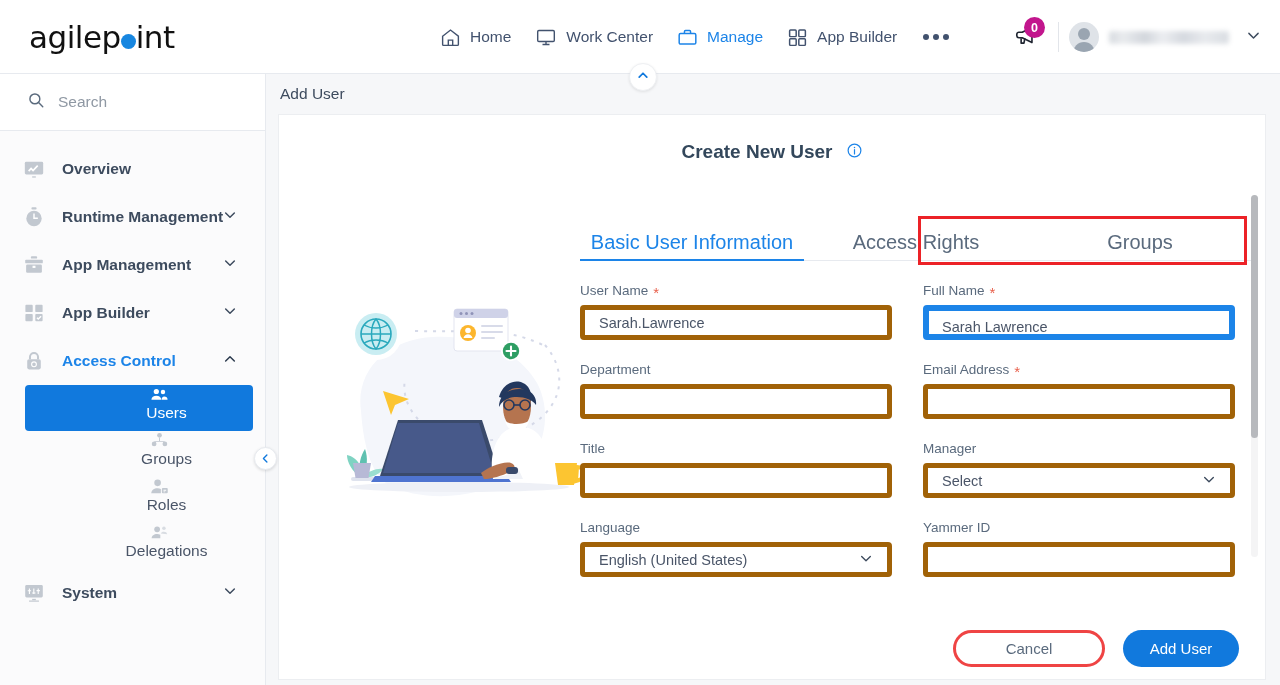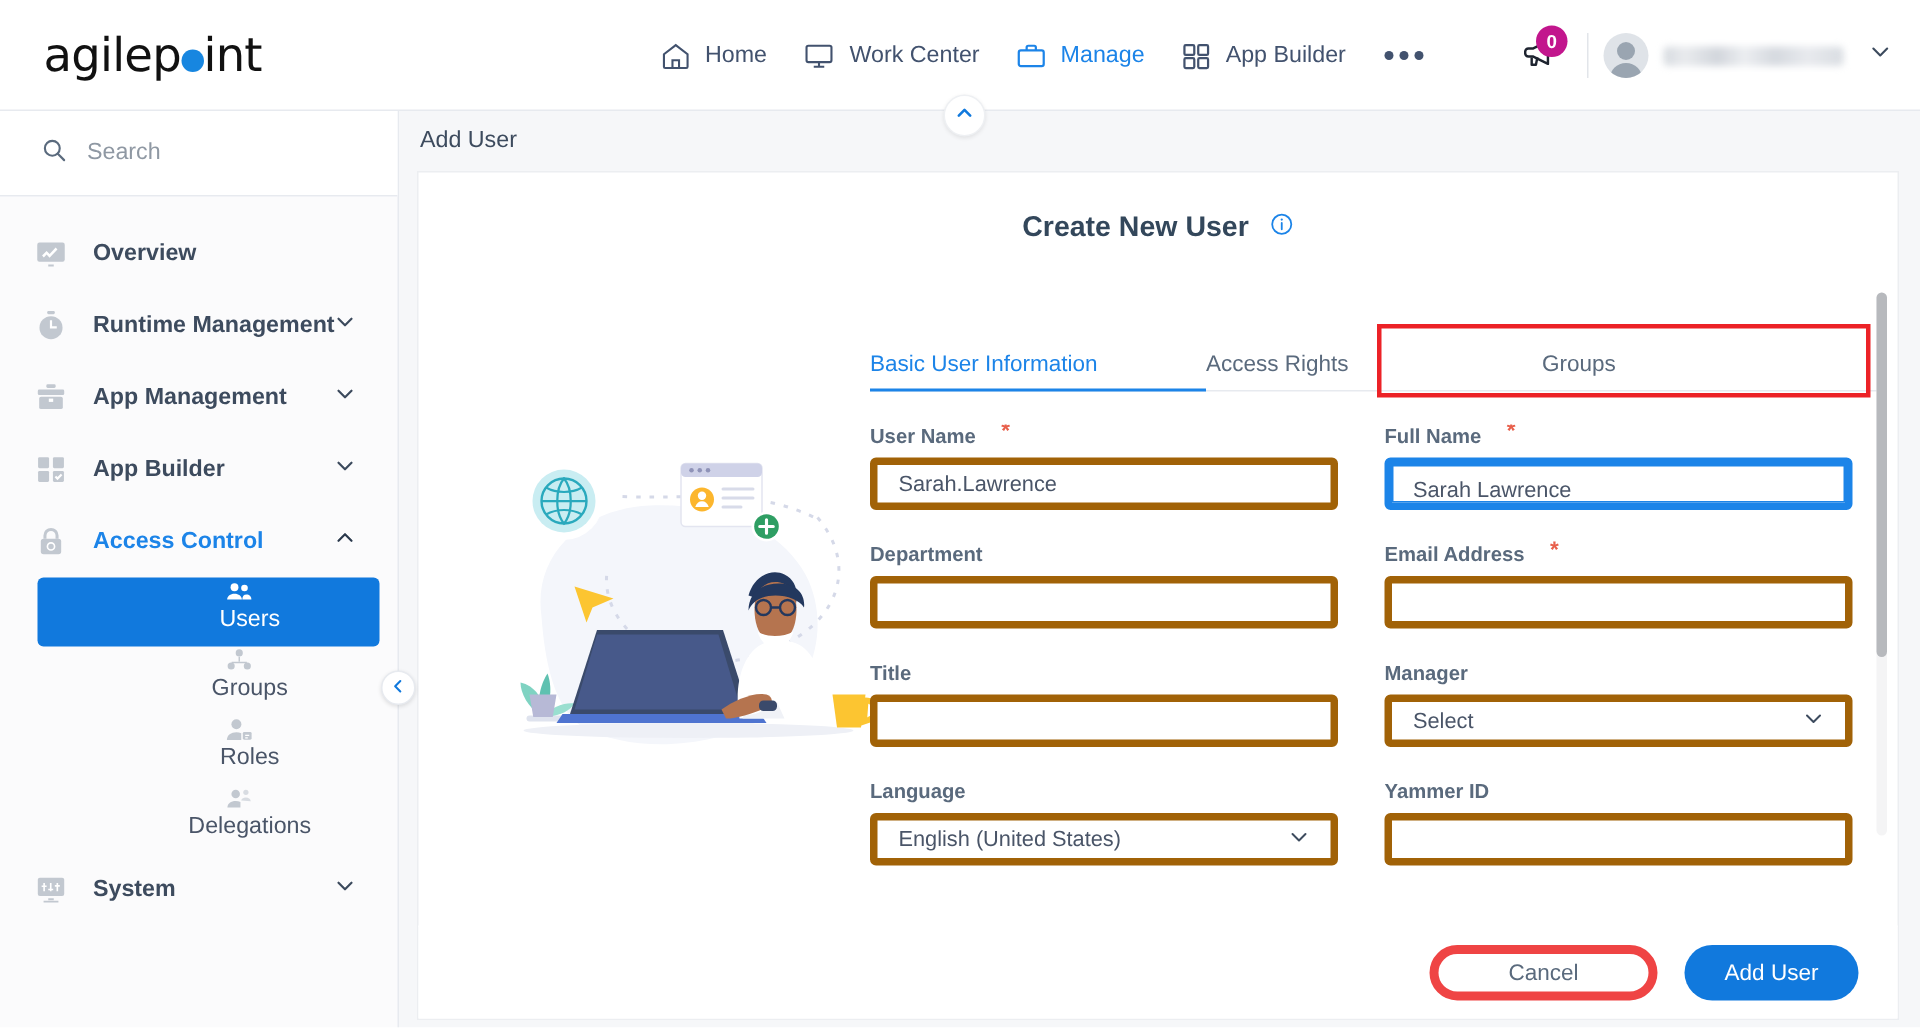--- a/index.html
+++ b/index.html
@@ -107,39 +107,39 @@
     position:absolute; left:0; top:26px; width:100%;
     display:flex; align-items:center; justify-content:center; gap:13px;
   }
   .card-title .tx { font-size:19px; color:#33475b; font-weight:bold; }
 
   .tabs {
     position:absolute; left:301px; top:110px; width:672px; height:36px;
     display:flex; border-bottom:1px solid #e7eaef;
   }
   .tab {
-    flex:1; display:flex; align-items:center; justify-content:flex-start;
-    font-size:15px; color:#5a6a7d; cursor:pointer; position:relative;
+    flex:1; display:flex; align-items:center; justify-content:center;
+    font-size:20px; color:#5a6a7d; cursor:pointer; position:relative;
   }
   .tab.active { color:#1c84e8; }
   .tab.active::after {
     content:""; position:absolute; left:0; right:0; bottom:-1px; height:2.5px; background:#1c84e8;
   }
 
   
   .illus { position:absolute; left:44px; top:176px; width:272px; height:250px; }
 
   
   .form {
     position:absolute; left:301px; top:168px; width:672px; height:343px;
     overflow:hidden;
   }
   .formrow { display:flex; gap:31px; margin-bottom:22px; }
   .field { width:312px; }
-  .flabel { font-size:13.5px; color:#5a6a7d; margin-bottom:7px; display:flex; align-items:flex-start; gap:17px;font-weight:bold;}
+  .flabel { font-size:13.5px; color:#5a6a7d; margin-bottom:7px; display:flex; align-items:flex-end; gap:5px;}
   .req { color:#e8604c; font-size:15px; line-height:10px; }
   .fctl {
     height:35px; border:5px solid #a16207; border-radius:4px; background:#fff;
     display:flex; align-items:center; padding:0 14px; font-size:14.5px; color:#4a5568;
     cursor:text; position:relative;
   }
   .fctl.select { cursor:pointer; }
   .fctl .chev { position:absolute; right:13px; top:50%; transform:translateY(-50%); }
   .fctl.focused { border-color:#1c84e8; box-shadow:0 0 0 1px #1c84e8 inset;align-items:flex-end; }
 
@@ -154,21 +154,21 @@
   }
   .scrollthumb { width:7px; height:243px; background:#b7b9bd; border-radius:4px; }
 
   .footer {
     position:absolute; left:0; bottom:0; width:100%; height:62px; background:#fff;
     display:flex; align-items:center; justify-content:flex-end; gap:18px; padding-right:26px;
     border-top:1px solid #fff;
   }
   .btn { height:37px; border-radius:19px; display:flex; align-items:center; justify-content:center;
          font-size:15px; cursor:pointer; padding:0 26px; }
-  .btn.cancel { border:6px solid #ef4444; color:#5a6a7d; background:#fff; min-width:152px; }
+  .btn.cancel { border:3px solid #ef4444; color:#5a6a7d; background:#fff; min-width:152px; }
   .btn.primary { background:#1179dd; color:#fff; min-width:116px; }
 </style>
 </head>
 <body>
 
 <div class="app">
 
   <div class="topbar">
     <div class="logo">
       <span class="logo-text"><span>agilep</span><span class="logo-dot"></span><span>int</span></span>

